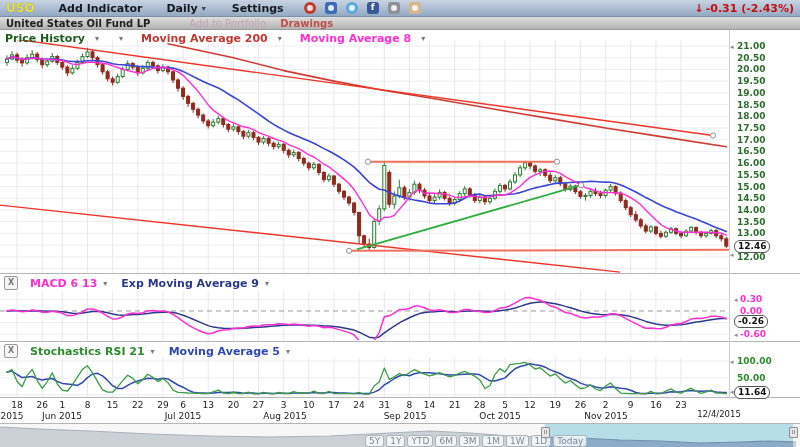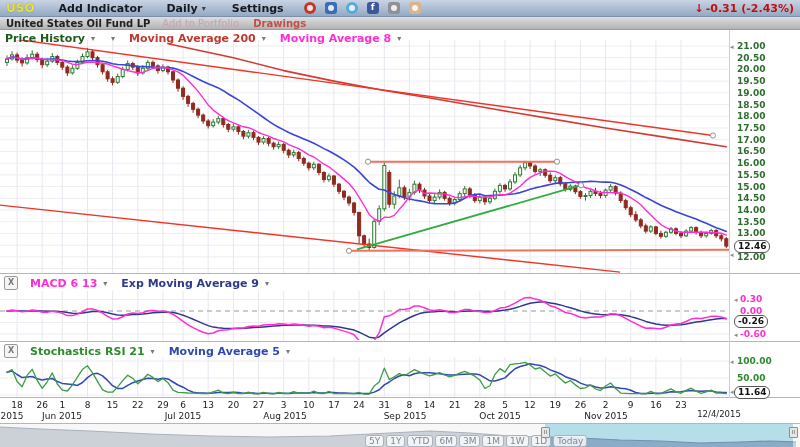--- a/index.html
+++ b/index.html
@@ -14,22 +14,22 @@
   .tb-caret{color:#39404b;font-size:8px;margin:0 26px 0 2px;}
   .ticons{display:flex;gap:9px;align-items:center;margin-left:6px;}
   .ic{width:12px;height:12px;border-radius:3px;position:relative;}
   .ic.round{border-radius:50%;}
   .ic .dot{position:absolute;left:3px;top:3px;width:6px;height:6px;border-radius:50%;background:rgba(255,255,255,.85);}
   .ic .fchar{color:#fff;font-size:9px;font-weight:bold;position:absolute;left:4px;top:0px;}
   .change{margin-left:auto;color:#c40e0e;font-weight:bold;font-size:11px;display:flex;align-items:center;gap:2px;}
   .subbar{position:absolute;left:0;top:17px;width:800px;height:13px;z-index:5;
           background:linear-gradient(#dedede,#b3b3b3);border-bottom:1px solid #9a9a9a;
           display:flex;align-items:center;padding:0 6px;box-sizing:border-box;font-size:10px;}
-  .fund{font-weight:bold;color:#222;margin-right:12px;}
-  .portfolio{color:#c5a3b4;margin-right:14px;}
+  .fund{font-weight:bold;color:#222;margin-right:19px;}
+  .portfolio{color:#c5a3b4;margin-right:14px;margin-left:20px;}
   .drawings{color:#c0504a;font-weight:bold;}
   .legend{position:absolute;z-index:4;display:flex;align-items:center;gap:4px;font-weight:bold;font-size:11px;background:transparent;}
   .lg-caret{color:#787878;font-size:8px;margin:0 10px 0 2px;}
   .xbox{width:12px;height:12px;border:1px solid #999;border-radius:2px;background:#f5f5f5;color:#777;
         font-size:8px;font-weight:bold;text-align:center;line-height:12px;margin-right:8px;}
   .valbox{position:absolute;z-index:4;left:734px;background:#fff;border:1px solid #555;border-radius:6px;
           font-size:9px;font-weight:bold;color:#111;padding:0 3px;line-height:11px;}
   .navbtns{position:absolute;left:321px;top:435px;z-index:6;display:flex;gap:2px;margin-left:44px;}
   .nbtn{border:1px solid #a9b3bc;border-radius:3px;background:rgba(252,252,252,.8);color:#7a8a99;
         font-size:9px;line-height:10px;padding:0 3px;}
@@ -598,21 +598,21 @@
     <span>-0.31 (-2.43%)</span>
   </span>
 </div>
 
 <div class="subbar">
   <span class="fund">United States Oil Fund LP</span>
   <span class="portfolio">Add to Portfolio</span>
   <span class="drawings">Drawings</span>
 </div>
 
-<div class="legend" style="left:5px;top:32px;">
+<div class="legend" style="left:5px;top:32px;gap:8px;">
   <span style="color:#1c5c1c">Price History</span>
     <span class="lg-caret">▾</span>
     <span class="lg-caret">▾</span>
   <span style="color:#c03830">Moving Average 200</span>
     <span class="lg-caret">▾</span>
   <span style="color:#ff2ed2">Moving Average 8</span>
     <span class="lg-caret">▾</span>
 </div>
 
 <div class="legend" style="left:4px;top:276px;">

